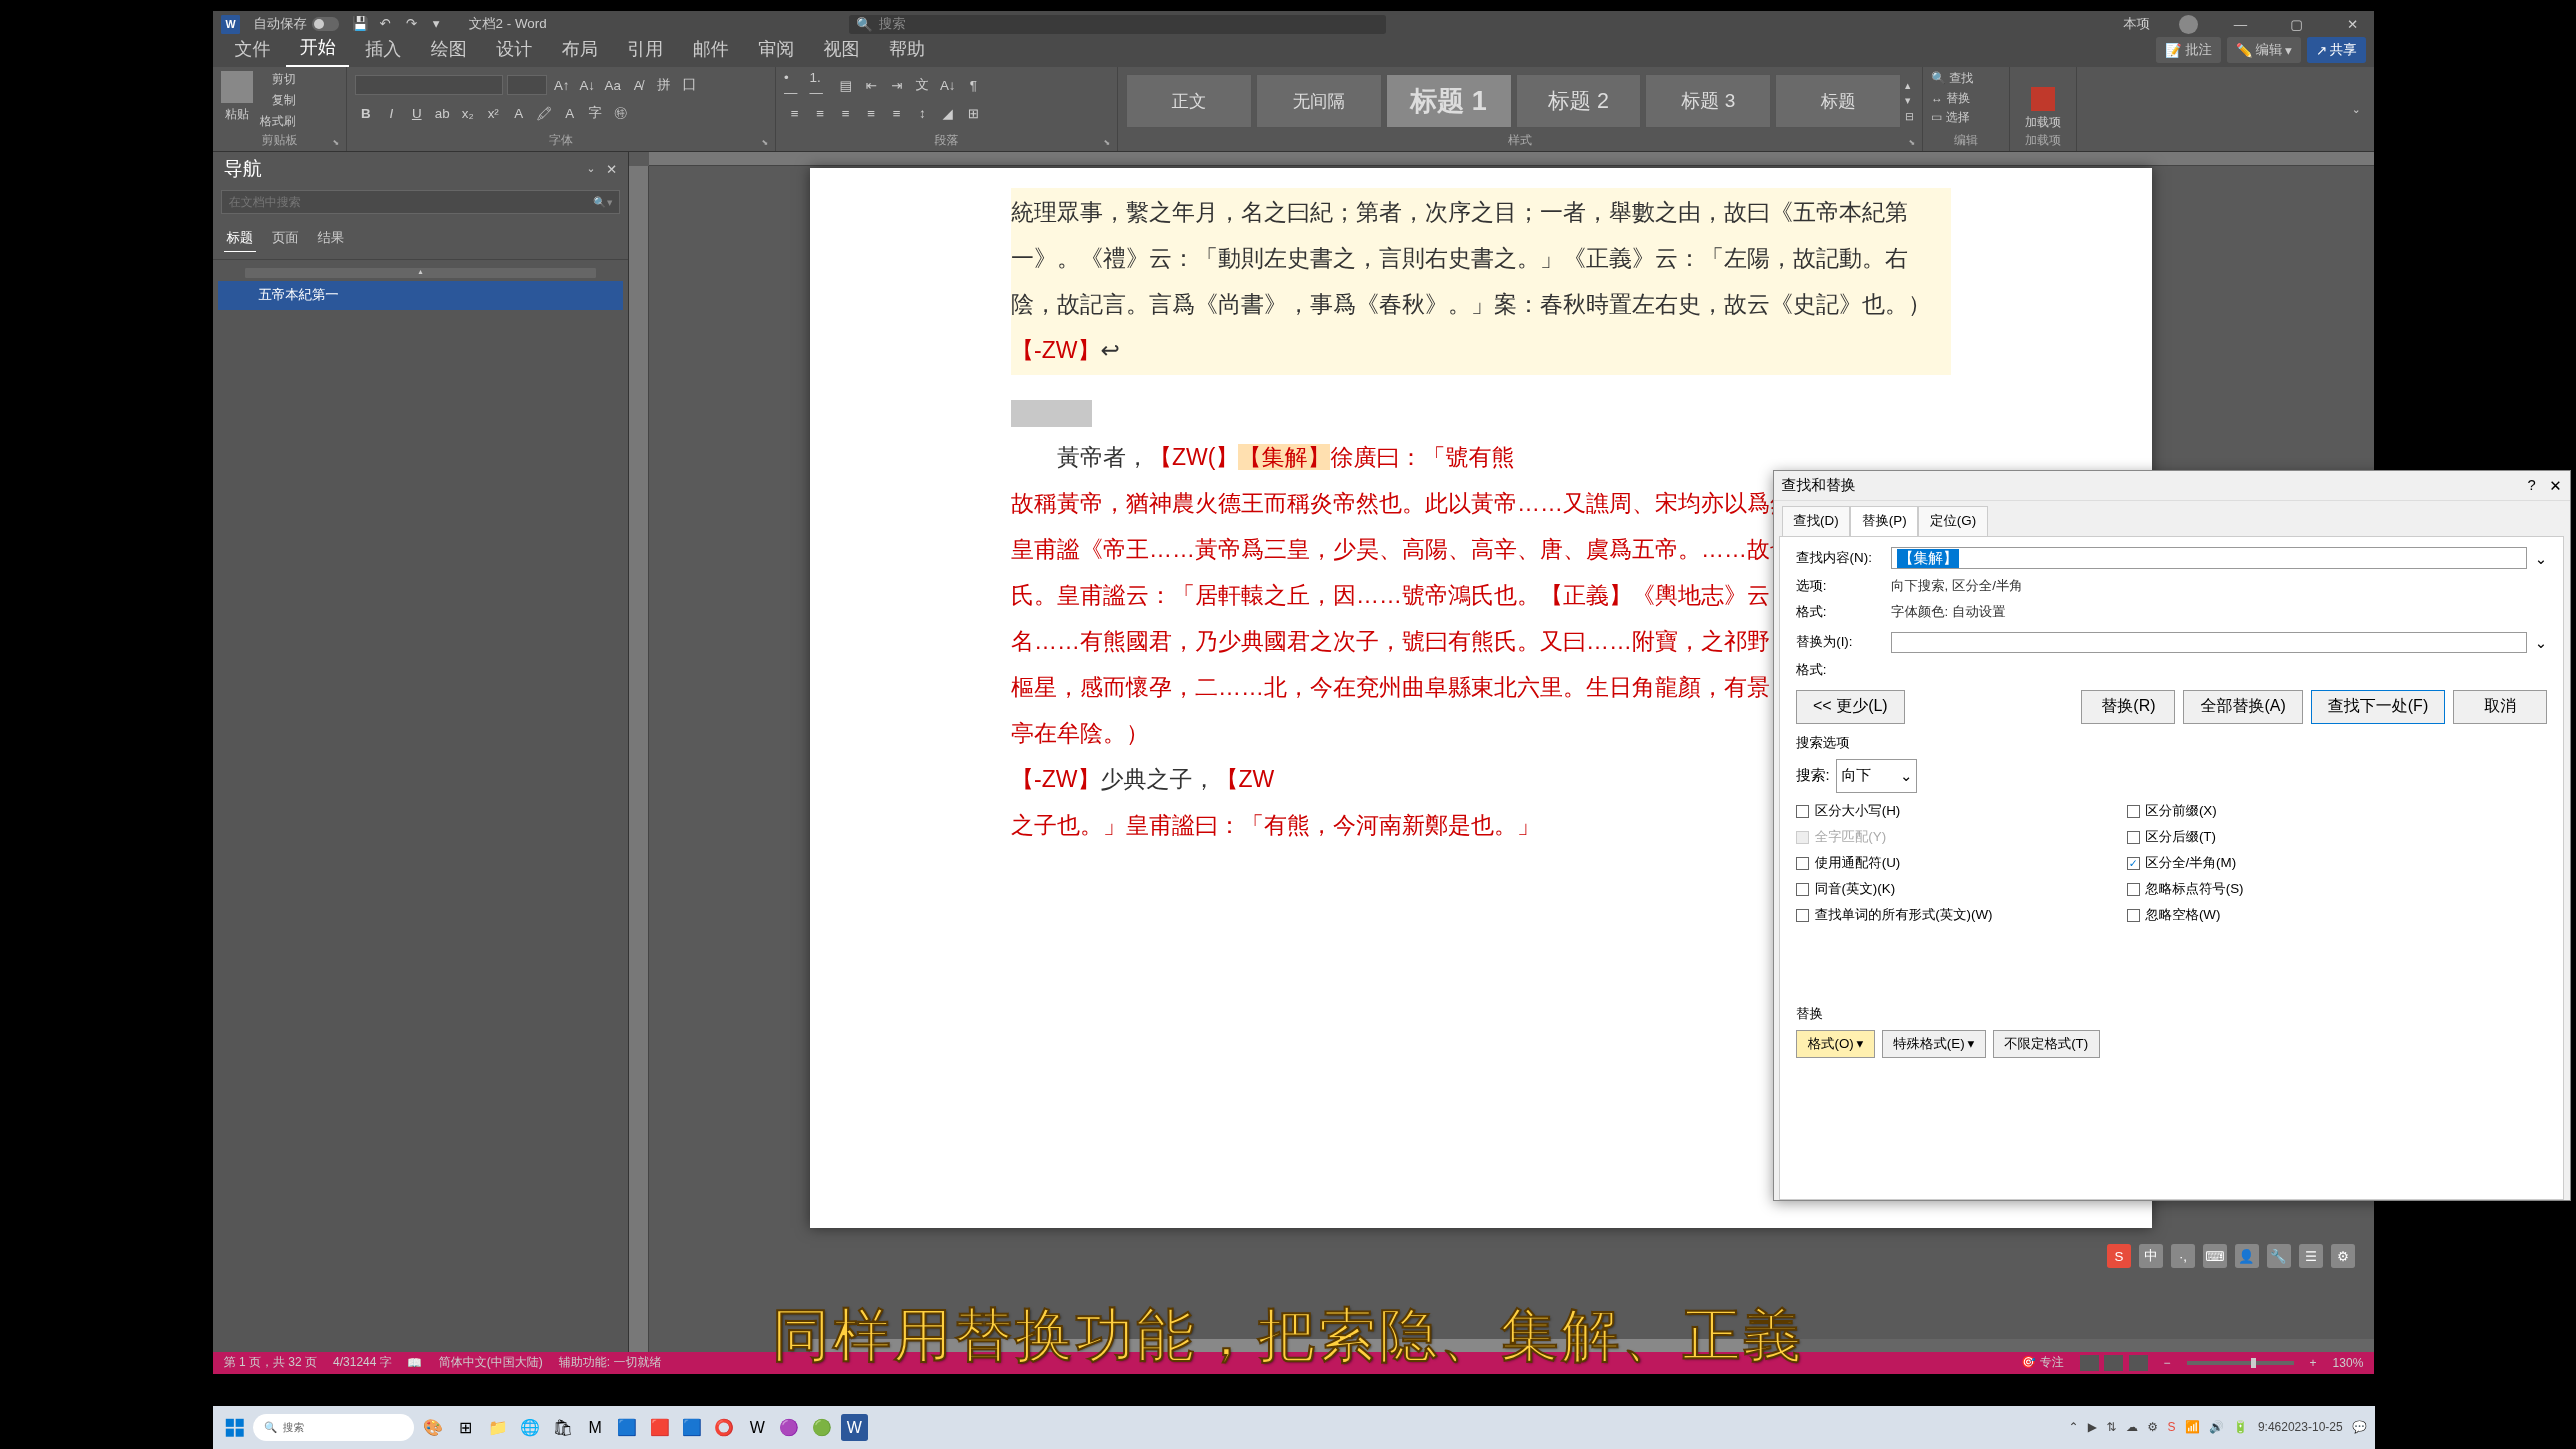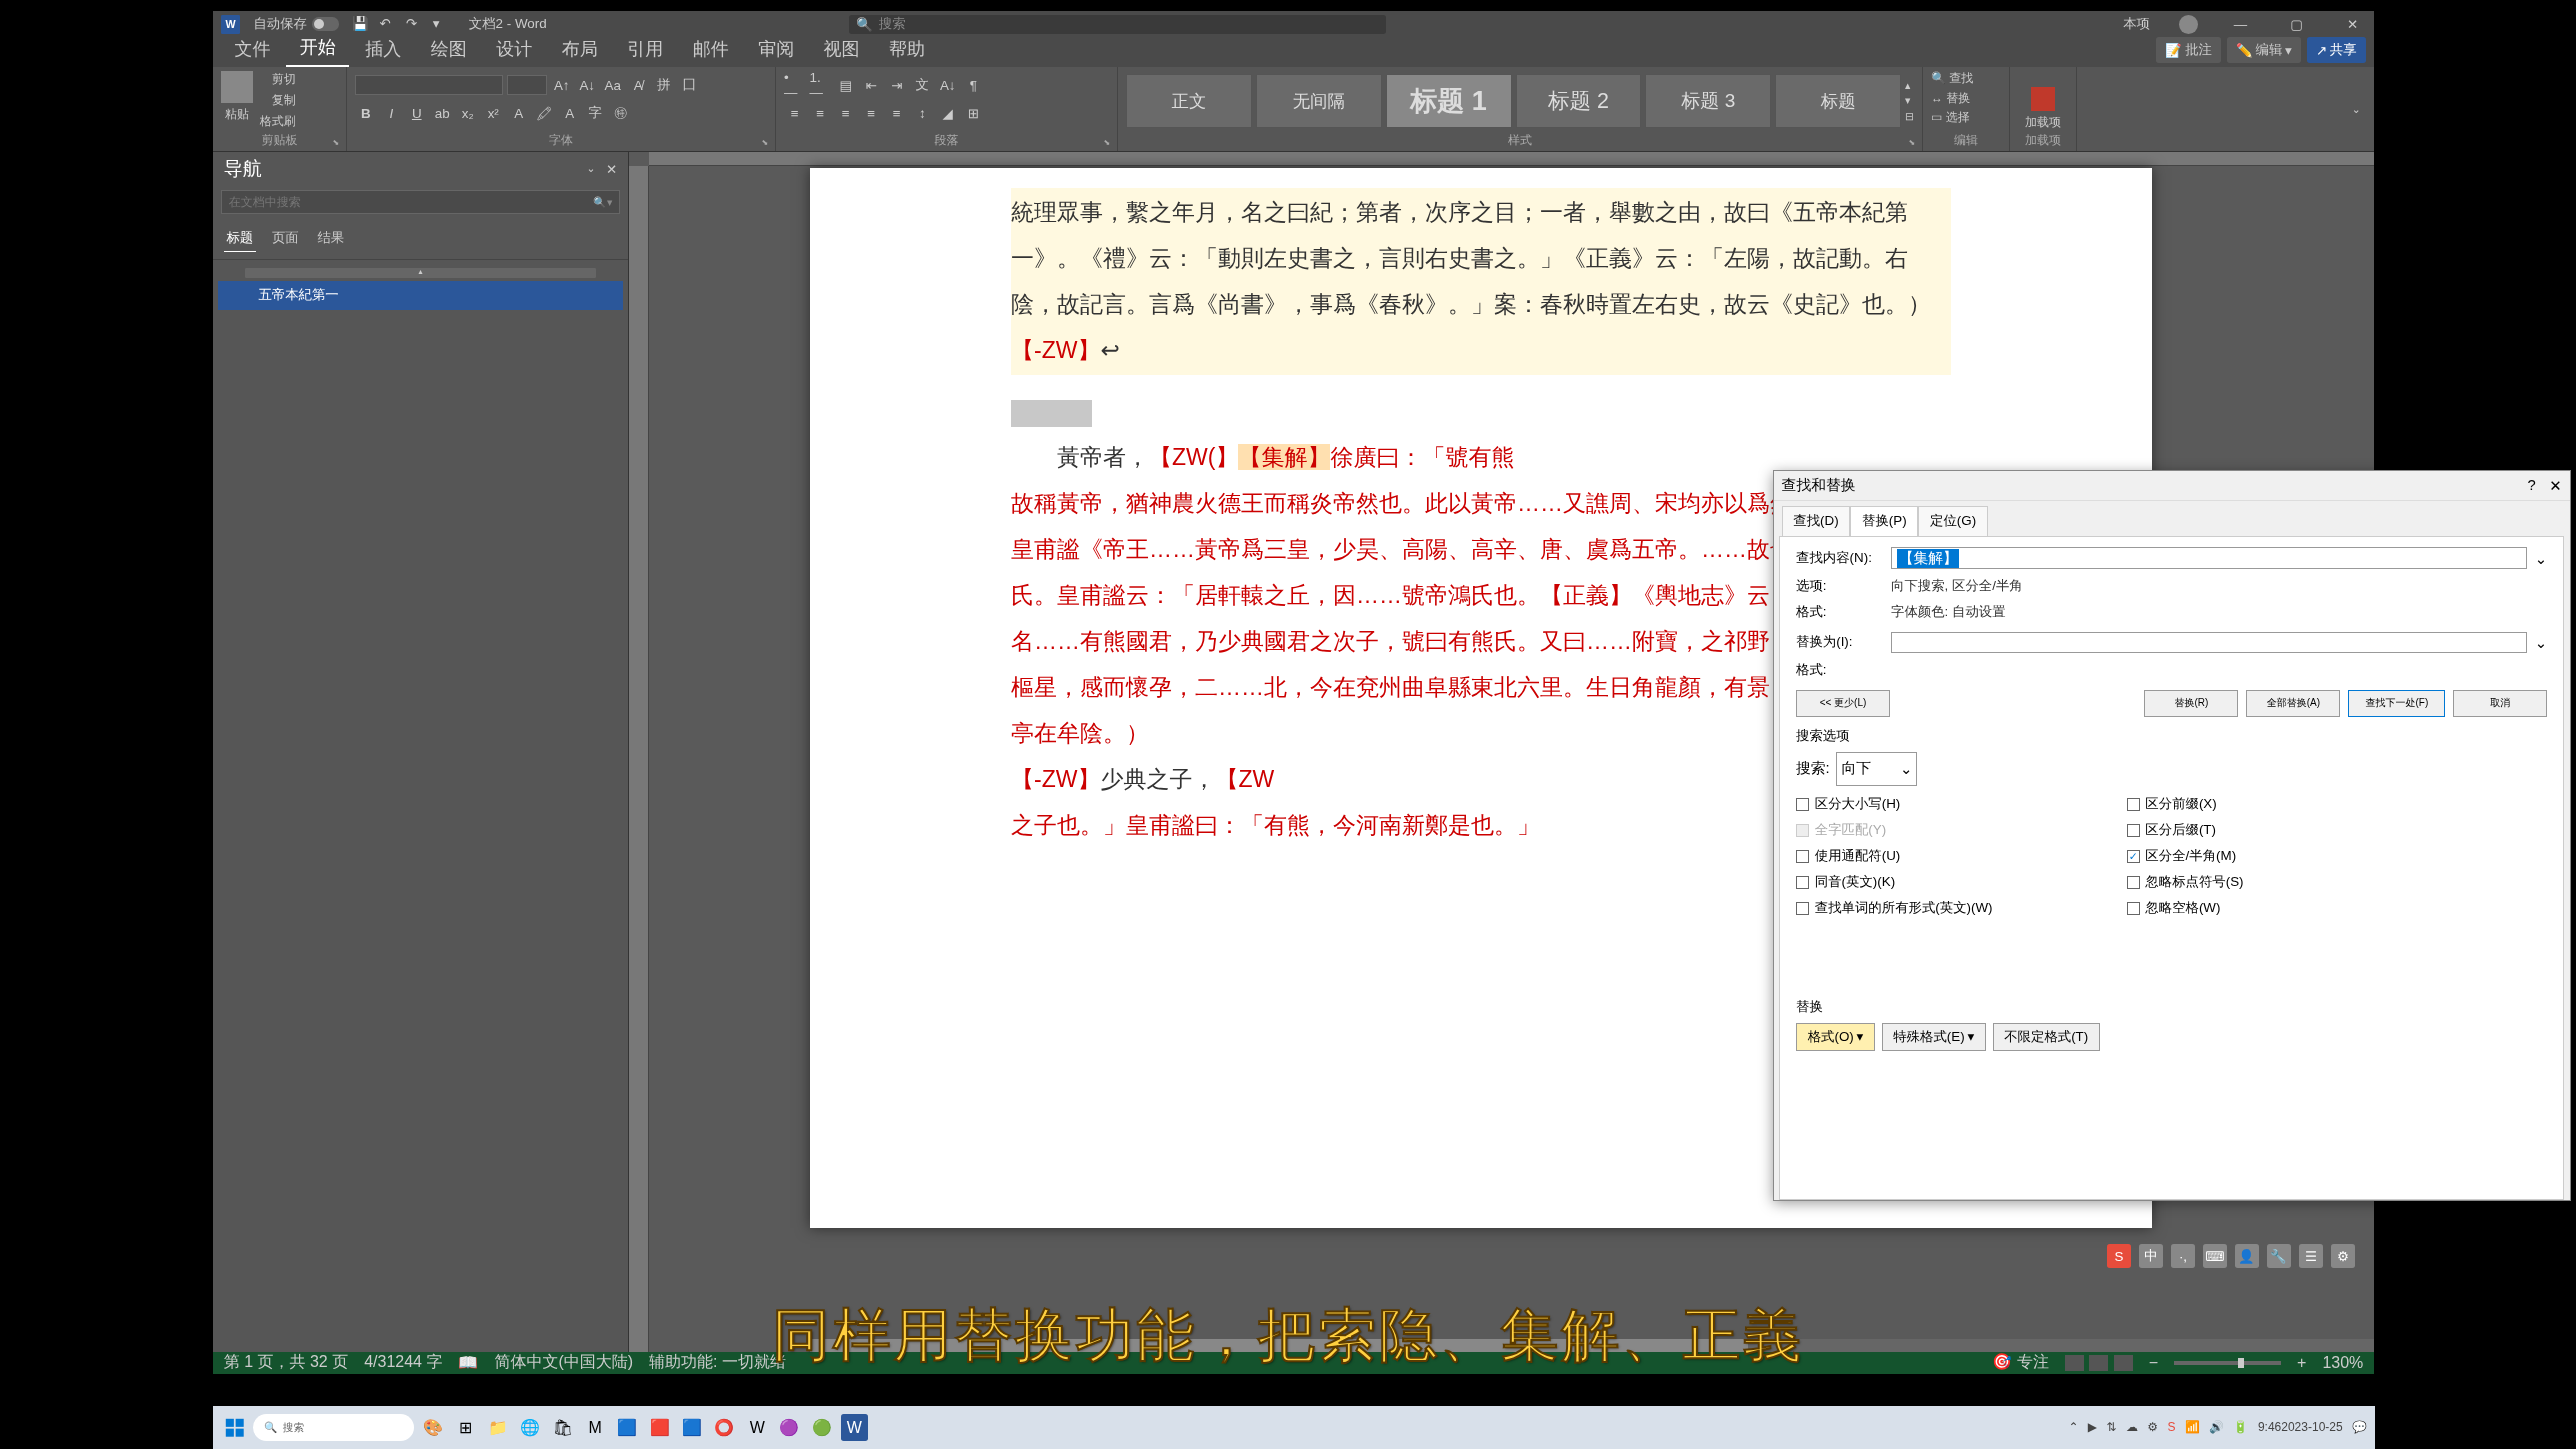--- a/index.html
+++ b/index.html
@@ -78,37 +78,37 @@
 .dialog-title .right { display: flex; gap: 13.4px; }
 .dialog-tabs { display: flex; padding: 5.4px 8px 0; gap: 0; }
 .dialog-tab { padding: 5.4px 10.7px; border: 0.7px solid #ccc; border-bottom: none; background: #f8f8f8; font-size: 13.4px; }
 .dialog-tab.active { background: #fff; }
 .dialog-body { flex: 1; padding: 10.7px 16px; background: #fff; margin: 0 5.4px; border: 0.7px solid #ccc; }
 .field-row { display: flex; align-items: center; margin-bottom: 8px; gap: 8px; }
 .field-label { width: 87px; font-size: 13.4px; }
 .field-input { flex: 1; height: 21.5px; border: 0.7px solid #999; padding: 0 5.4px; background: #fff; display: flex; align-items: center; }
 .field-value { font-size: 13.4px; color: #333; }
 .btn-row { display: flex; gap: 8px; margin: 10.7px 0; justify-content: flex-start; }
-.dlg-btn { padding: 5.4px 16px; border: 0.7px solid #999; background: #f0f0f0; font-size: 10px; min-width: 94px; text-align: center; }
+.dlg-btn { padding: 5.4px 16px; border: 0.7px solid #999; background: #f0f0f0; font-size: 16px; min-width: 94px; text-align: center; }
 .dlg-btn.primary { border: 1.3px solid #0078d4; }
 .options-section { margin-top: 8px; }
 .options-title { font-size: 13.4px; margin-bottom: 6.7px; }
 .options-grid { display: flex; gap: 134px; }
 .options-col { display: flex; flex-direction: column; gap: 8px; }
 .checkbox-row { display: flex; align-items: center; gap: 5.4px; font-size: 13.4px; }
 .checkbox { width: 13.4px; height: 13.4px; border: 0.7px solid #666; background: #fff; display: flex; align-items: center; justify-content: center; font-size: 10.7px; color: #0078d4; }
 .checkbox.checked::after { content: '✓'; }
 .checkbox.disabled { background: #eee; border-color: #ccc; }
 .search-dir { display: flex; align-items: center; gap: 6.7px; margin-bottom: 9.4px; }
 .dir-select { width: 81px; height: 34px; border: 0.7px solid #999; padding: 0 4px; display: flex; align-items: center; justify-content: space-between; }
 .replace-section { margin-top: 81px; }
 .format-btns { display: flex; gap: 6.7px; margin-top: 6.7px; }
 .format-btn { padding: 4px 10.7px; border: 0.7px solid #999; background: #f0f0f0; font-size: 13.4px; display: flex; align-items: center; gap: 2.7px; }
 .format-btn.highlighted { background: #fff0b0; }
-.status-bar { height: 21.5px; background: #14532d; display: flex; align-items: center; padding: 0 10.7px; color: #ccc; font-size: 16px; gap: 16px; }
+.status-bar { height: 21.5px; background: #be185d; display: flex; align-items: center; padding: 0 10.7px; color: #ccc; font-size: 12px; gap: 16px; }
 .status-bar .spacer { flex: 1; }
 .status-bar .view-btns { display: flex; gap: 5.4px; }
 .status-bar .view-btn { width: 19px; height: 16px; background: #555; }
 .status-bar .zoom-slider { width: 107px; height: 4px; background: #666; position: relative; }
 .status-bar .zoom-slider .thumb { position: absolute; left: 60%; top: -2.7px; width: 5.4px; height: 9.4px; background: #ccc; }
 .subtitle { position: absolute; left: 50%; bottom: 74px; transform: translateX(-50%); font-size: 58px; font-weight: normal; color: #ffd040; -webkit-text-stroke: 2px #5a3a00; letter-spacing: 2.7px; white-space: nowrap; text-shadow: 1.3px 1.3px 2.7px rgba(0,0,0,0.6); }
 .tray-icons { position: absolute; right: 221px; bottom: 181px; display: flex; gap: 8px; }
 .tray-icon { width: 24px; height: 24px; border-radius: 2.7px; display: flex; align-items: center; justify-content: center; font-size: 13.4px; }
 .tray-icon.s { background: #e74c3c; color: #fff; }
 .tray-icon.other { background: #888; color: #fff; }

